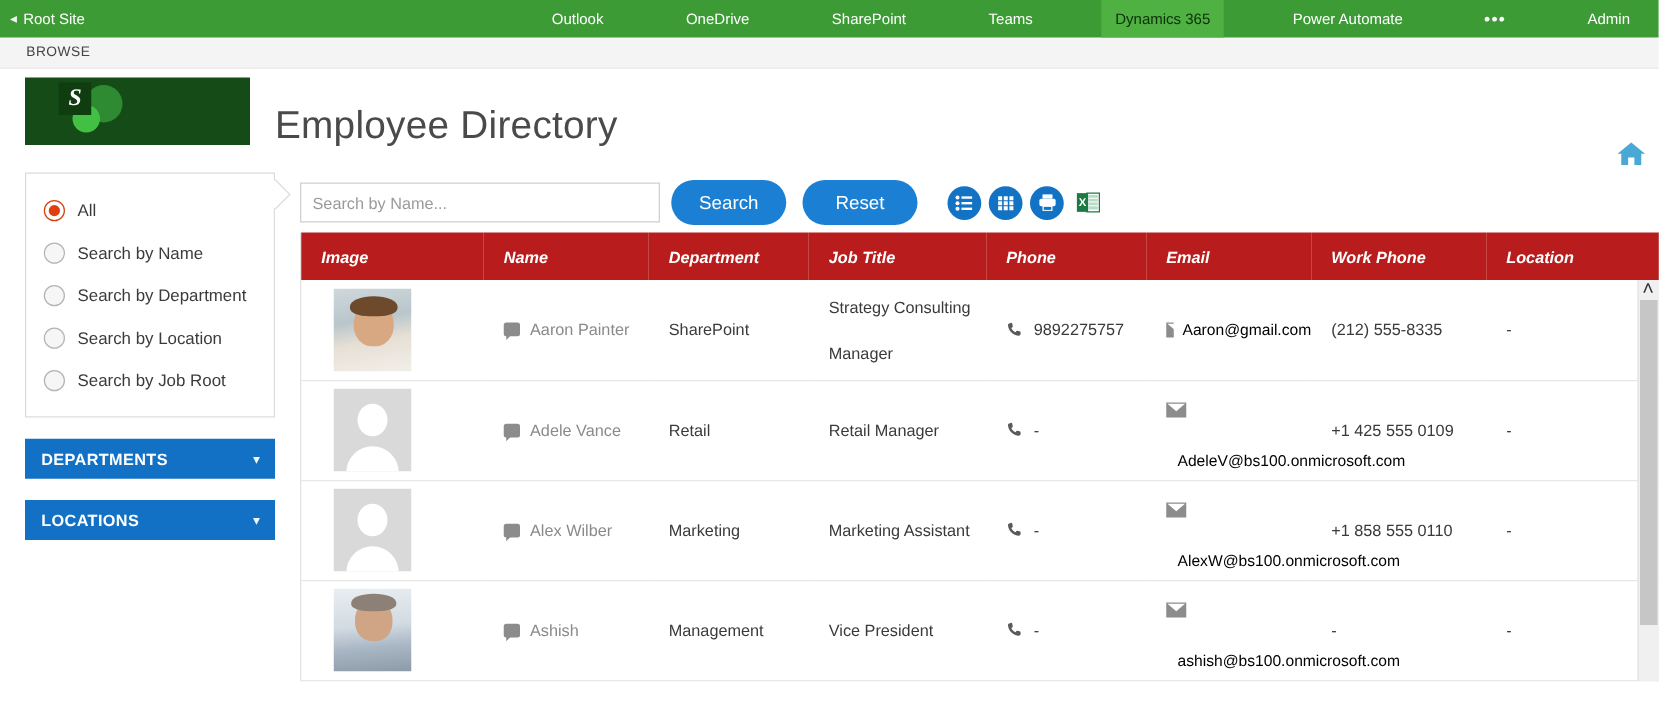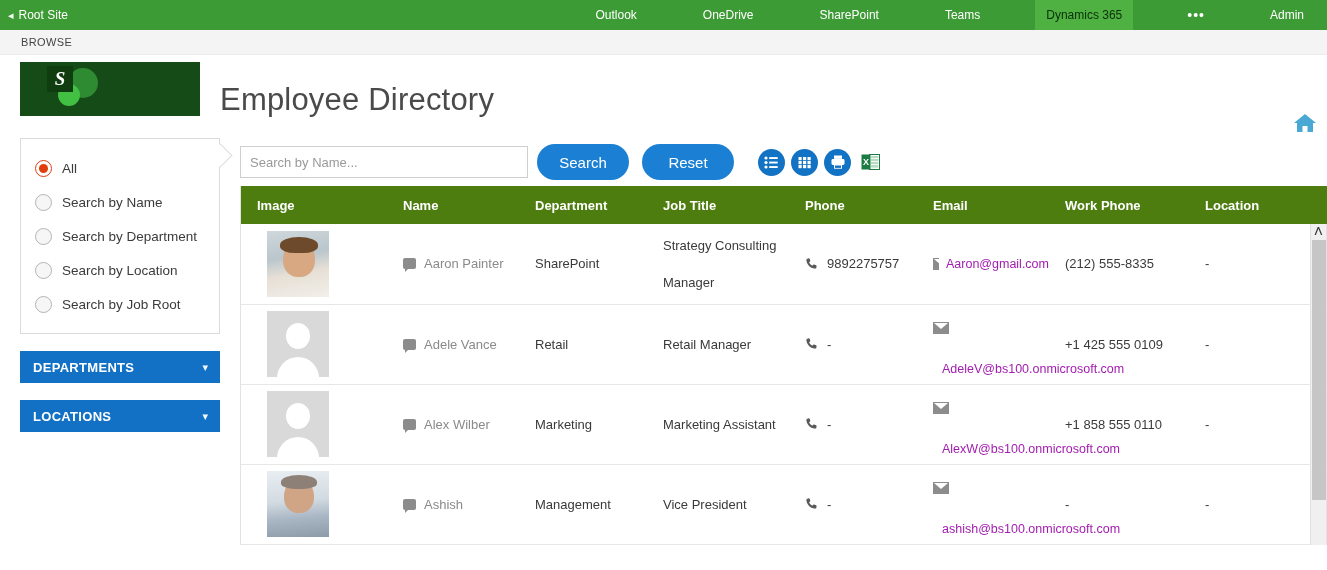--- a/index.html
+++ b/index.html
@@ -260,28 +260,29 @@
     border-left: 1px solid #e2e2e2;
     border-right: 1px solid #e2e2e2;
     width: 1087px;
   }
   table.dir {
     width: 1087px;
     border-collapse: collapse;
     table-layout: fixed;
   }
   table.dir thead th {
-    background: #4d7c0f;
+    background: #b91c1c;
     color: #ffffff;
     font-size: 13px;
     font-weight: bold;
     text-align: left;
     height: 38px;
     padding: 0 0 0 16px;
     white-space: nowrap;
+    font-style: italic;
   }
   table.dir tbody td {
     border-bottom: 1px solid #e7e7e7;
     font-size: 13px;
     color: #3a3a3a;
     height: 80px;
     padding: 0 0 0 16px;
     vertical-align: middle;
   }
   .col-image  { width: 146px; }
@@ -378,21 +379,21 @@
     display: inline-block;
   }
   .email-icon-box:after {
     content:"";
     position:absolute; left:1px; top:1px;
     width:0; height:0;
     border-left: 7px solid transparent;
     border-right: 7px solid transparent;
     border-top: 6px solid #ffffff;
   }
-  .email-link { color: #a21caf; font-size: 12.5px; text-decoration: none; }
+  .email-link { color: #000000; font-size: 12.5px; text-decoration: none; }
   .email-stacked { position: relative; }
   .email-stacked .email-icon-box { position: absolute; top: -22px; left: 0; }
   .email-stacked .email-link { position: absolute; top: 18px; left: -18px; white-space: nowrap; margin-left: 27px; }
   .email-inline { display: flex; align-items: center; gap: 7px; }
 
   
   .vscroll {
     position: absolute;
     right: 0;
     top: 38px;
@@ -426,20 +427,21 @@
   <div class="suitebar-left">
     <span class="back-glyph">◂</span>
     <span class="root-site-label">Root Site</span>
   </div>
   <div class="suitebar-right">
     <span class="suite-link">Outlook</span>
     <span class="suite-link">OneDrive</span>
     <span class="suite-link">SharePoint</span>
     <span class="suite-link">Teams</span>
     <span class="suite-link active">Dynamics 365</span>
+    <span class="suite-link">Power Automate</span>
     <span class="suite-ellipsis">•••</span>
     <span class="suite-link">Admin</span>
   </div>
 </div>
 
 <div class="ribbon">
   <span class="ribbon-tab">BROWSE</span>
 </div>
 
 <div class="page-header">

